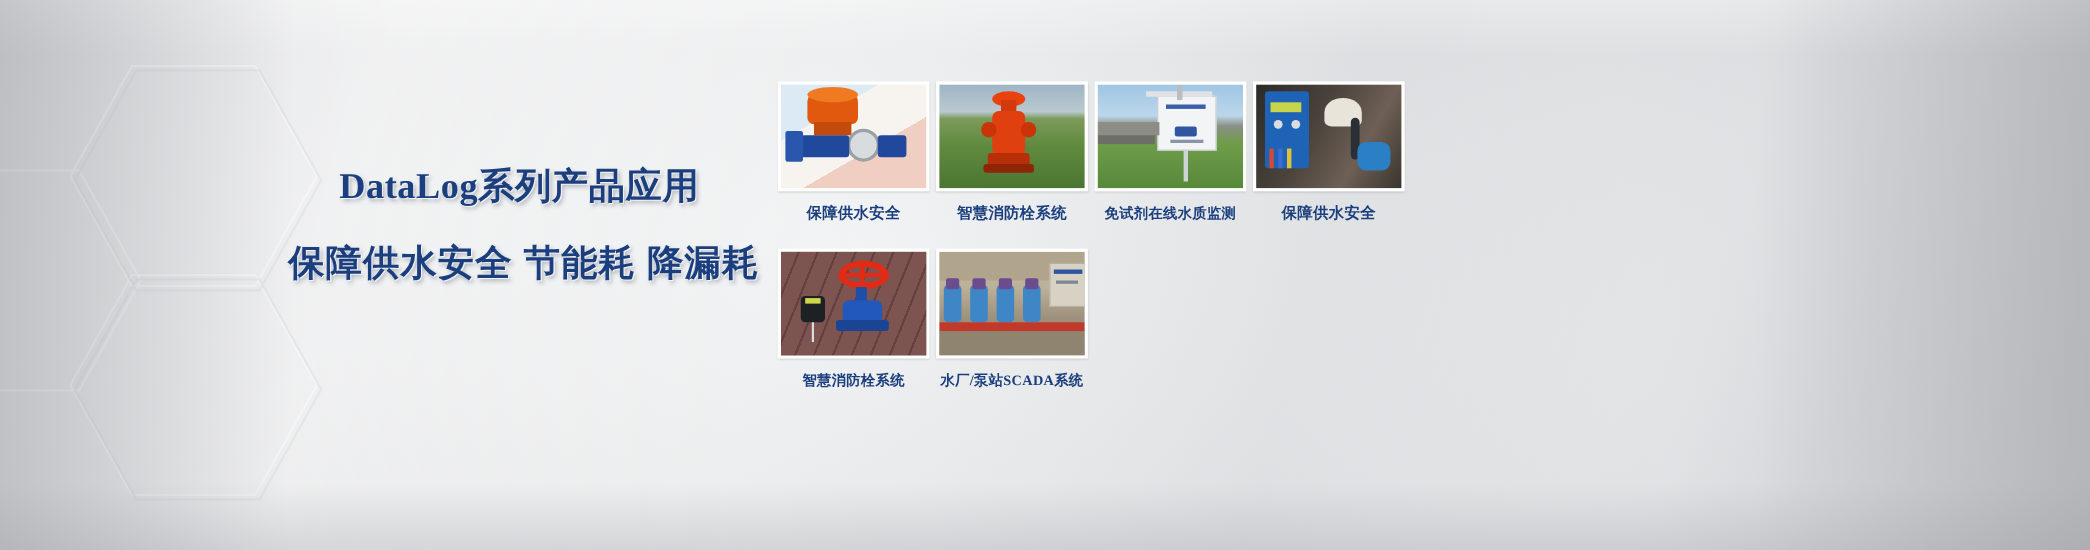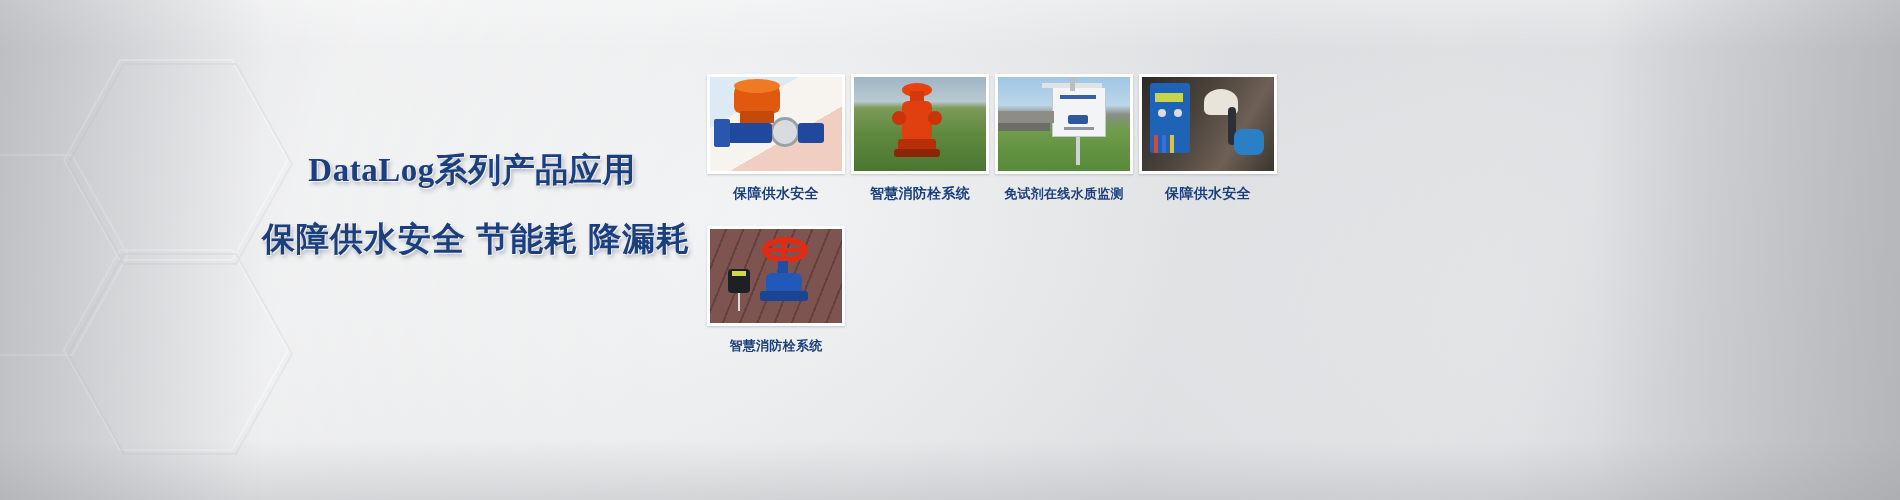--- a/index.html
+++ b/index.html
@@ -249,15 +249,36 @@
           <div class="bar" style="left:56px;top:44px;width:36px;height:24px;background:#2358bb;border-radius:6px;"></div>
           <div class="bar" style="left:50px;top:62px;width:48px;height:10px;background:#1a4494;border-radius:3px;"></div>
           <div class="blob" style="left:18px;top:40px;width:22px;height:24px;background:#1d2124;border-radius:4px;"></div>
           <div class="bar" style="left:22px;top:42px;width:14px;height:5px;background:#cfd84a;"></div>
           <div class="bar" style="left:28px;top:64px;width:2px;height:18px;background:#d8dcdf;"></div>
         </div>
       </div>
       <div class="cap cap-sm">智慧消防栓系统</div>
     </div>
 
+    <div class="card">
+      <div class="thumb">
+        <div class="ph art-pump">
+          <div class="bar" style="left:0px;top:0px;width:132px;height:26px;background:#b0a48c;"></div>
+          <div class="bar" style="left:4px;top:30px;width:16px;height:34px;background:#3f86c6;border-radius:4px;"></div>
+          <div class="bar" style="left:28px;top:30px;width:16px;height:34px;background:#3f86c6;border-radius:4px;"></div>
+          <div class="bar" style="left:52px;top:30px;width:16px;height:34px;background:#3f86c6;border-radius:4px;"></div>
+          <div class="bar" style="left:76px;top:30px;width:16px;height:34px;background:#3f86c6;border-radius:4px;"></div>
+          <div class="bar" style="left:6px;top:24px;width:12px;height:10px;background:#6b4c8e;border-radius:2px;"></div>
+          <div class="bar" style="left:30px;top:24px;width:12px;height:10px;background:#6b4c8e;border-radius:2px;"></div>
+          <div class="bar" style="left:54px;top:24px;width:12px;height:10px;background:#6b4c8e;border-radius:2px;"></div>
+          <div class="bar" style="left:78px;top:24px;width:12px;height:10px;background:#6b4c8e;border-radius:2px;"></div>
+          <div class="bar" style="left:0px;top:64px;width:132px;height:8px;background:#c0392b;"></div>
+          <div class="bar" style="left:0px;top:72px;width:132px;height:22px;background:#8e8470;"></div>
+          <div class="bar" style="left:100px;top:10px;width:34px;height:40px;background:#d8d2c4;border:1px solid #b6b0a2;box-sizing:border-box;"></div>
+          <div class="bar" style="left:104px;top:16px;width:26px;height:4px;background:#2f57a0;"></div>
+          <div class="bar" style="left:106px;top:26px;width:20px;height:3px;background:#7e8794;"></div>
+        </div>
+      </div>
+      <div class="cap cap-sm">水厂/泵站SCADA系统</div>
+    </div>
 
   </div>
 </div>
 
 </body></html>

